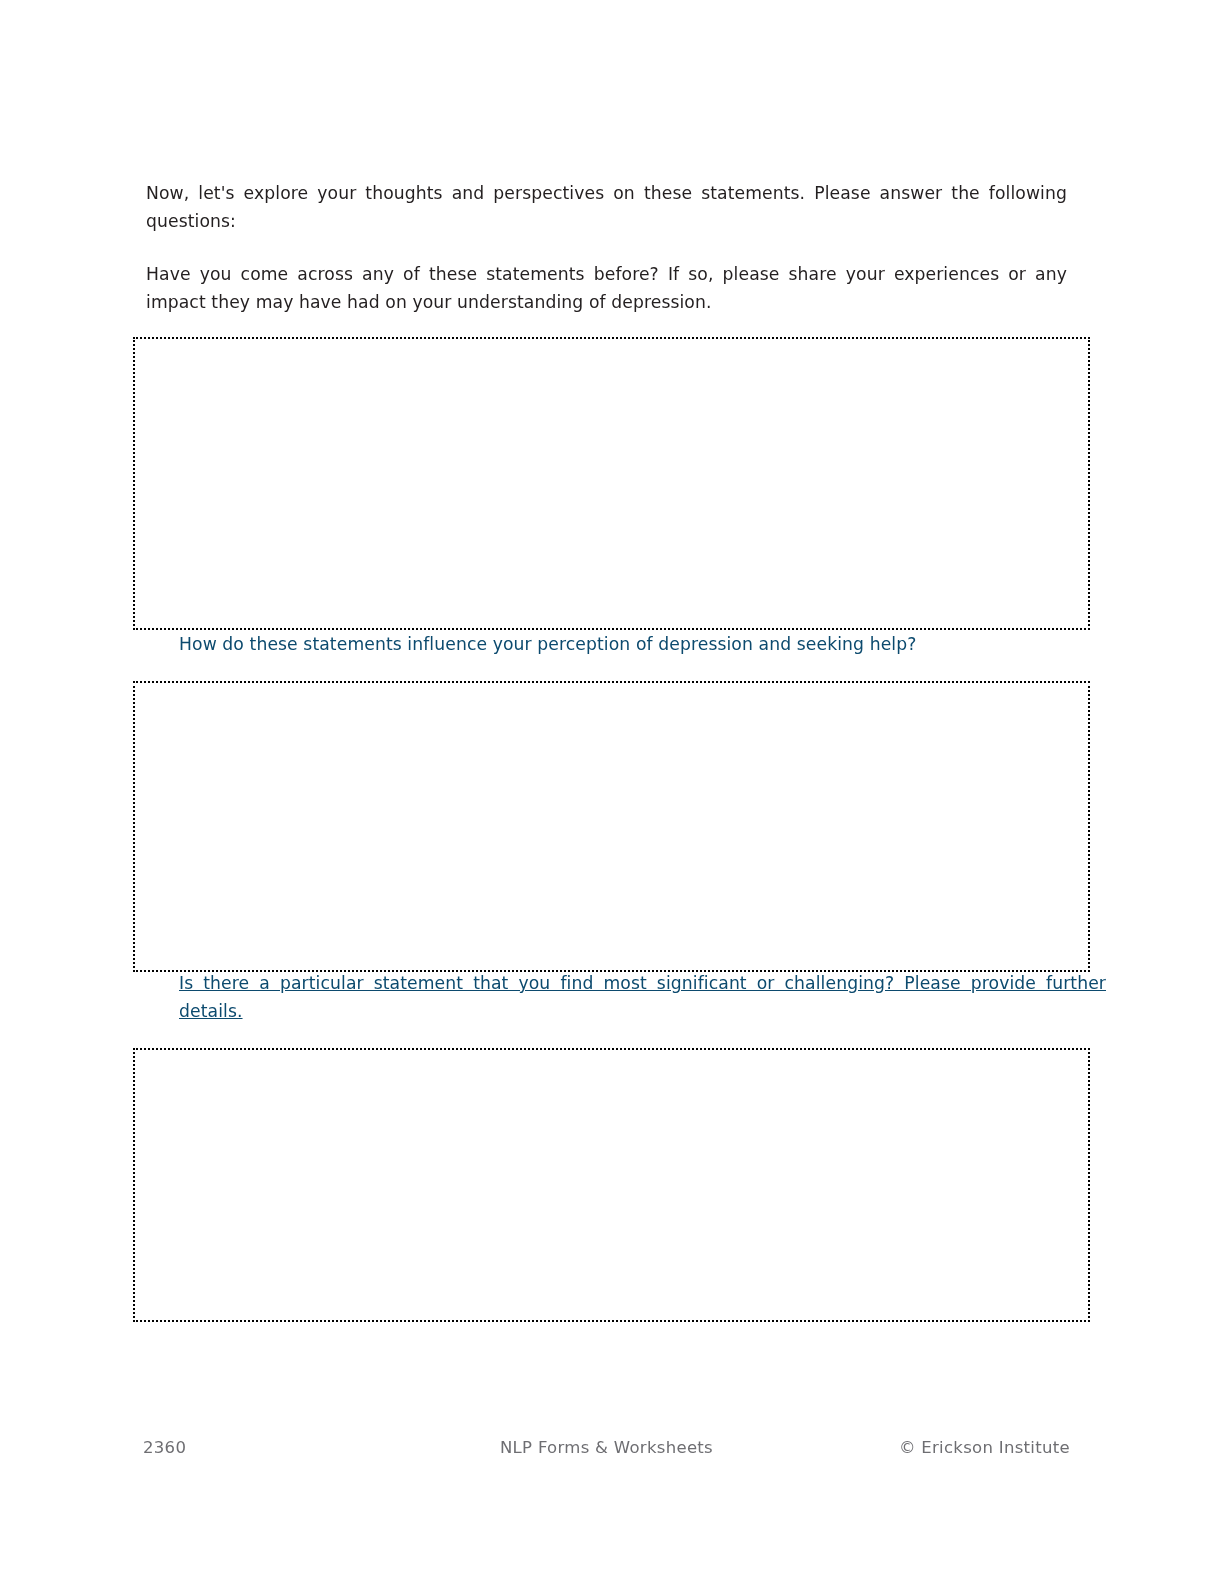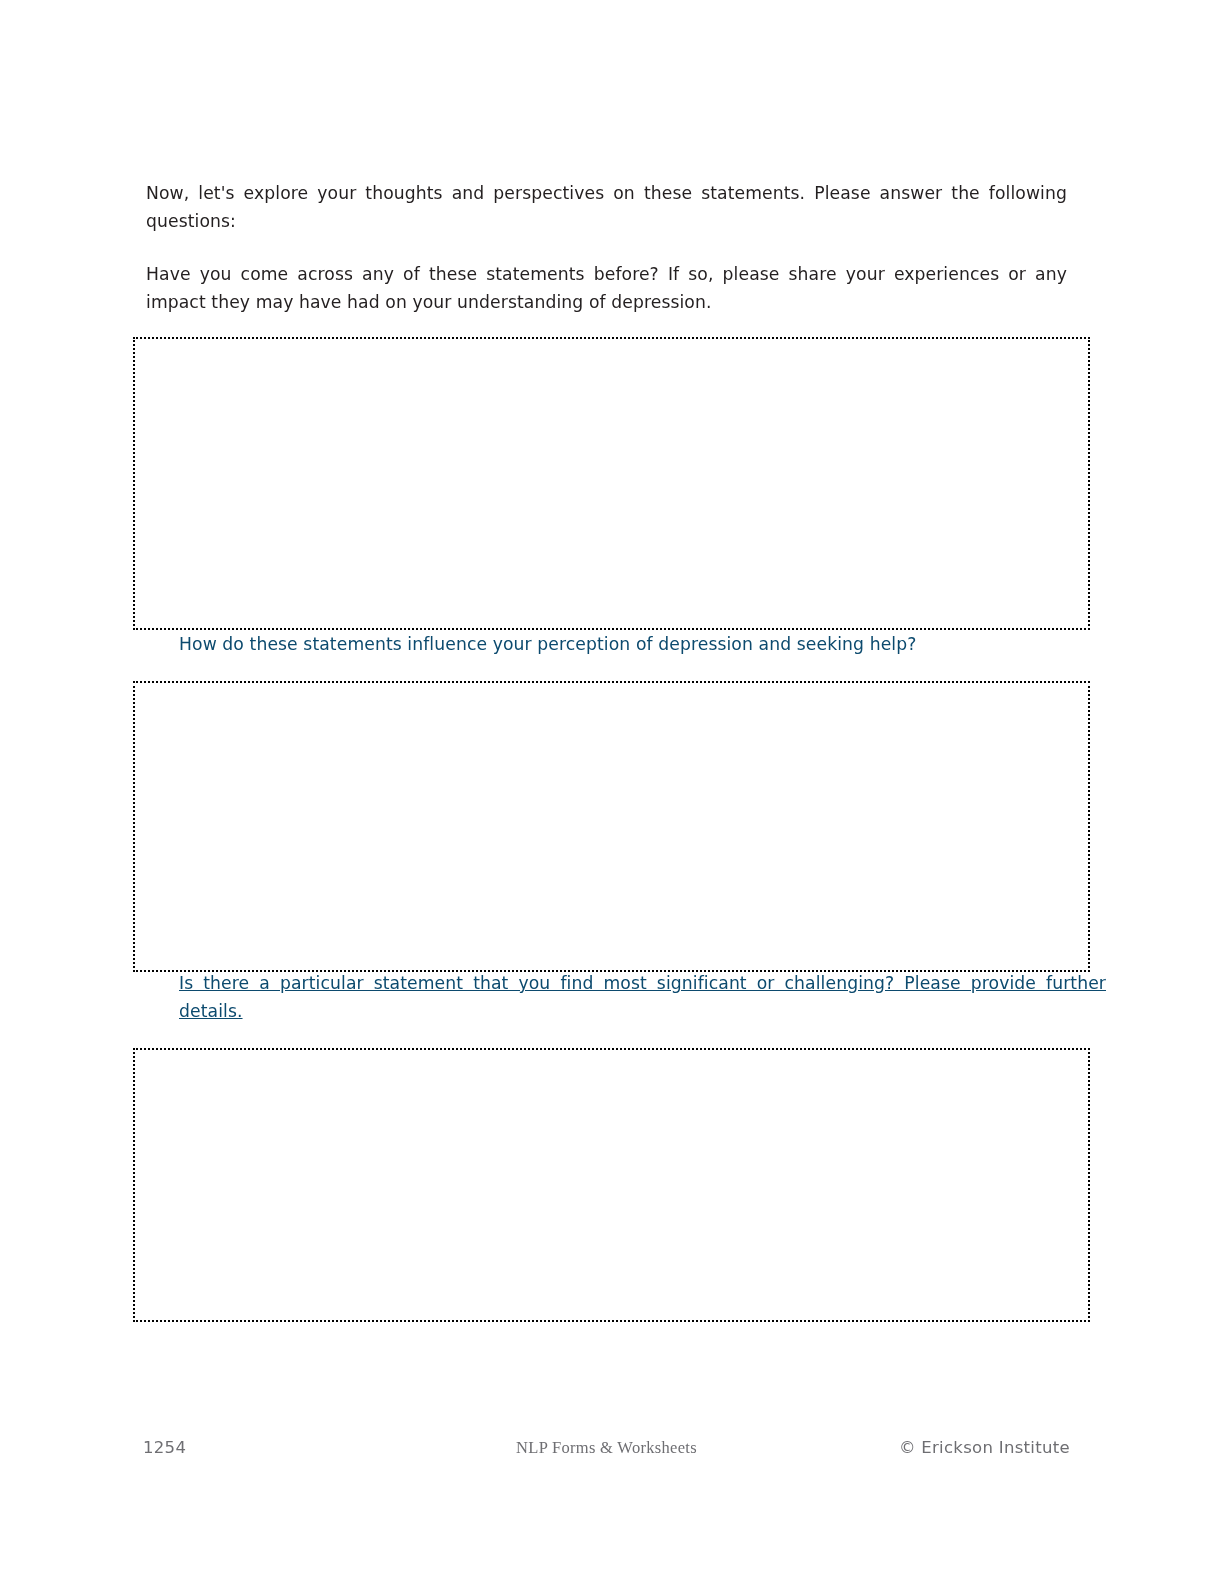--- a/index.html
+++ b/index.html
@@ -88,21 +88,20 @@
     left: 0;
     top: 0;
     text-align: left;
   }
   .footer-center {
     position: absolute;
     left: 0;
     right: 0;
     top: 0;
     text-align: center;
-    font-family: Liberation Serif, serif;
   }
   .footer-right {
     position: absolute;
     right: 0;
     top: 0;
     text-align: center;
   }
 </style>
 </head>
 <body>
@@ -118,18 +117,18 @@
 
   <div class="qlabel" id="q2">How do these statements influence your perception of depression and seeking help?</div>
 
   <div class="answer-box" id="box2"></div>
 
   <div class="qlabel" id="q3">Is there a particular statement that you find most significant or challenging? Please provide further details.</div>
 
   <div class="answer-box" id="box3"></div>
 
   <div class="footer">
-    <span class="footer-left">1254</span>
+    <span class="footer-left">2360</span>
     <span class="footer-center">NLP Forms &amp; Worksheets</span>
     <span class="footer-right">© Erickson Institute</span>
   </div>
 
 </div>
 
 </body></html>

